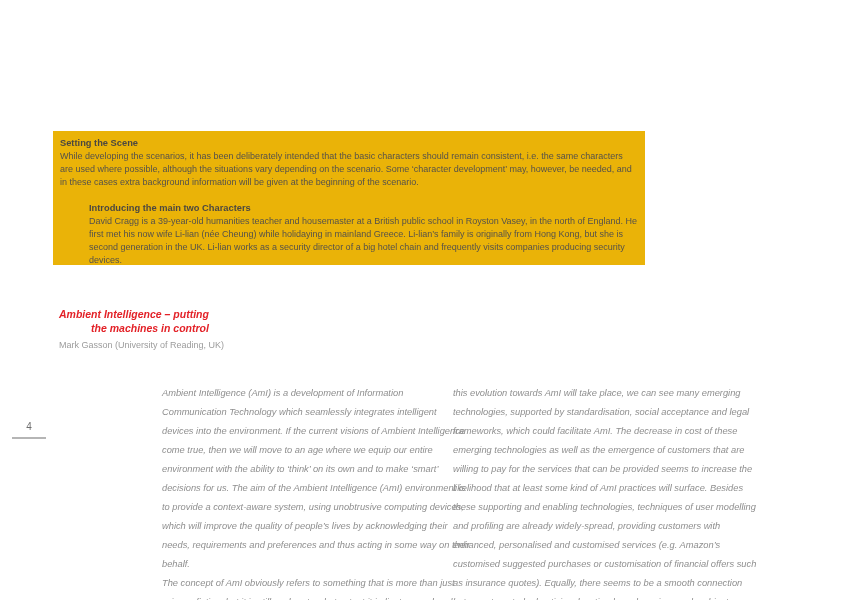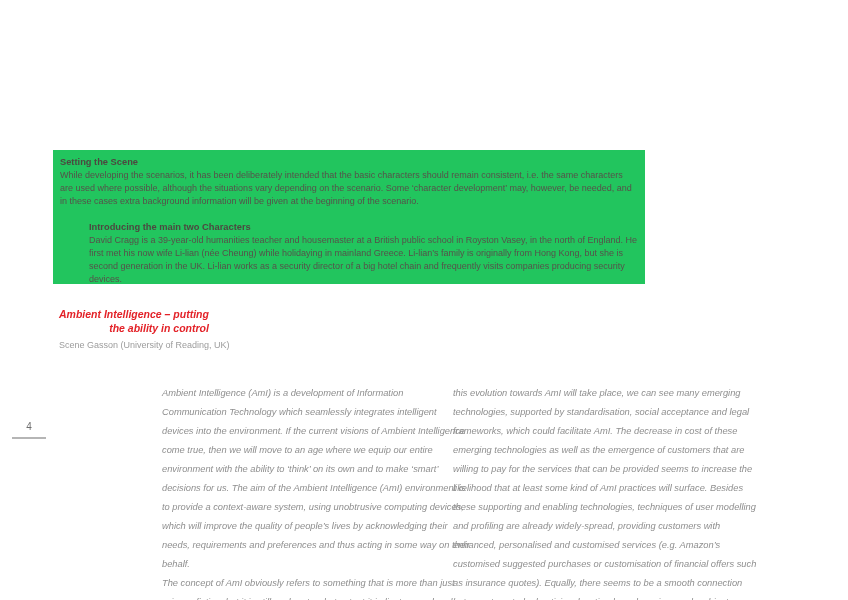--- a/index.html
+++ b/index.html
@@ -10,24 +10,24 @@
     height: 600px;
     background: #ffffff;
     font-family: "Liberation Sans", sans-serif;
     overflow: hidden;
   }
 
   
   .scene-box {
     position: absolute;
     left: 53px;
-    top: 150px;
+    top: 131px;
     width: 592px;
     height: 134px;
-    background: #22c55e;
+    background: #eab308;
     box-sizing: border-box;
     padding: 6px 8px 6px 7px;
     color: #56524a;
     font-size: 9px;
     line-height: 13px;
   }
   .scene-section + .scene-section { margin-top: 13px; margin-left: 29px; }
   .scene-heading {
     font-weight: bold;
     margin: 0;
@@ -94,24 +94,24 @@
       <p class="scene-body">While developing the scenarios, it has been deliberately intended that the basic characters should remain consistent, i.e. the same characters are used where possible, although the situations vary depending on the scenario. Some ‘character development’ may, however, be needed, and in these cases extra background information will be given at the beginning of the scenario.</p>
     </div>
     <div class="scene-section">
       <p class="scene-heading">Introducing the main two Characters</p>
       <p class="scene-body">David Cragg is a 39-year-old humanities teacher and housemaster at a British public school in Royston Vasey, in the north of England. He first met his now wife Li-lian (née Cheung) while holidaying in mainland Greece. Li-lian’s family is originally from Hong Kong, but she is second generation in the UK. Li-lian works as a security director of a big hotel chain and frequently visits companies producing security devices.</p>
     </div>
   </div>
 
   <div class="article-title">
     <div>Ambient Intelligence – putting</div>
-    <div>the ability in control</div>
+    <div>the machines in control</div>
   </div>
 
-  <div class="article-author">Scene Gasson (University of Reading, UK)</div>
+  <div class="article-author">Mark Gasson (University of Reading, UK)</div>
 
   <div class="page-number-block">4</div>
 
   <div class="body-col col-left">
     <p>Ambient Intelligence (AmI) is a development of Information Communication Technology which seamlessly integrates intelligent devices into the environment. If the current visions of Ambient Intelligence come true, then we will move to an age where we equip our entire environment with the ability to ‘think’ on its own and to make ‘smart’ decisions for us. The aim of the Ambient Intelligence (AmI) environment is to provide a context-aware system, using unobtrusive computing devices, which will improve the quality of people’s lives by acknowledging their needs, requirements and preferences and thus acting in some way on their behalf.</p>
     <p>The concept of AmI obviously refers to something that is more than just science fiction, but it is still unclear to what extent it indicates an already unfolding reality. Although it is impossible to predict if and in particular how</p>
   </div>
 
   <div class="body-col col-right">
     <p>this evolution towards AmI will take place, we can see many emerging technologies, supported by standardisation, social acceptance and legal frameworks, which could facilitate AmI. The decrease in cost of these emerging technologies as well as the emergence of customers that are willing to pay for the services that can be provided seems to increase the likelihood that at least some kind of AmI practices will surface. Besides these supporting and enabling technologies, techniques of user modelling and profiling are already widely-spread, providing customers with enhanced, personalised and customised services (e.g. Amazon’s customised suggested purchases or customisation of financial offers such as insurance quotes). Equally, there seems to be a smooth connection between targeted advertising, location-based services and ambient intelligence.</p>

